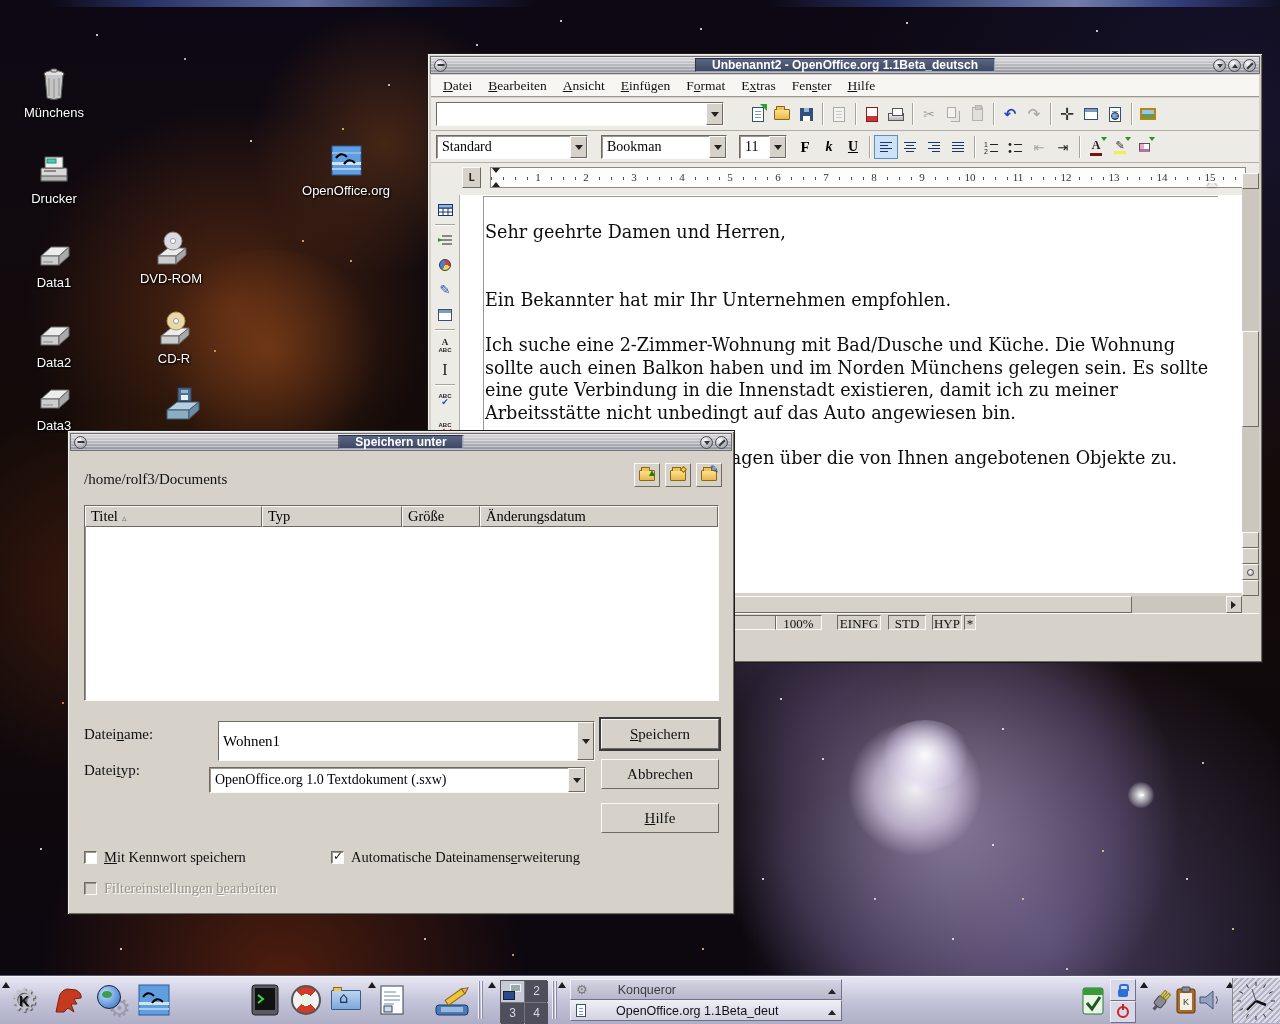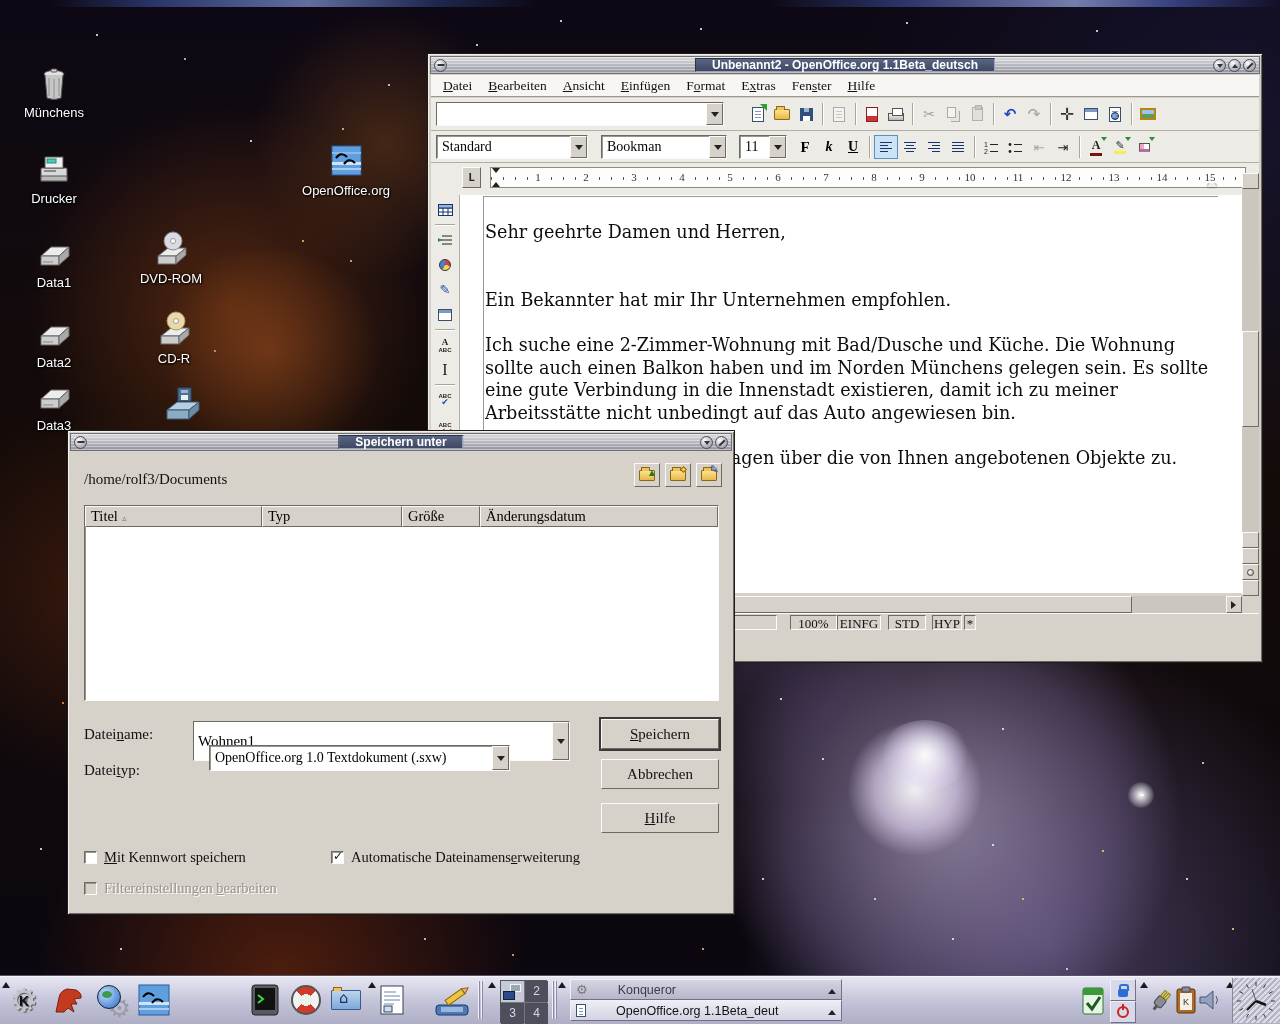--- a/index.html
+++ b/index.html
@@ -593,21 +593,21 @@
     <span class="hthumb"></span>
     <span class="hbtn" style="right:0;">
         <i class="t-rt"></i>
       </span>
   </div>
   <div class="corner"></div>
 
   <div class="oob"></div>
   <div class="statusbar">
     <span class="sfield" style="left:8px; width:338px;"></span>
-    <span class="sfield" style="left:359px; width:47px;">100%</span>
+    <span class="sfield" style="left:344px; width:47px;">100%</span>
     <span class="sfield" style="left:406px; width:44px;">EINFG</span>
     <span class="sfield" style="left:457px; width:38px;">STD</span>
     <span class="sfield" style="left:501px; width:30px;">HYP</span>
     <span class="sfield" style="left:533px; width:12px;">*</span>
   </div>
 </div>
 
 <div class="kwin savedlg">
   <div class="ktitle">
     <span class="kbtn l">
@@ -642,29 +642,29 @@
   <div class="listbox">
     <div class="lhead">
       <span class="lh" style="width:177px;"><span>Titel</span><span class="sorttri">▵</span></span>
       <span class="lh" style="width:140px;"><span>Typ</span></span>
       <span class="lh" style="width:78px;"><span>Größe</span></span>
       <span class="lh" style="flex:1;"><span>Änderungsdatum</span></span>
     </div>
   </div>
 
   <span class="frow" style="left:16px; top:295px;">Datei<u>n</u>ame:</span>
-  <div class="combo" style="left:125px; top:290px; width:377px; height:40px;">
+  <div class="combo" style="left:150px; top:290px; width:377px; height:40px;">
     <input class="cfield" style="font-size: 15px;" value="Wohnen1">
     <span class="cbtn">
         <i class="arr-d"></i>
       </span>
   </div>
 
   <span class="frow" style="left:16px; top:331px;">Datei<u>t</u>yp:</span>
-  <div class="combo" style="left:141px; top:314px; width:301px; height:26px;">
+  <div class="combo" style="left:141px; top:336px; width:377px; height:26px;">
     <span class="ctext" style="line-height:24px;">OpenOffice.org 1.0 Textdokument (.sxw)</span>
     <span class="cbtn">
         <i class="arr-d"></i>
       </span>
   </div>
 
   <span class="dbtn def" style="top:288px;">
       <span><u>S</u>peichern</span>
     </span>
   <span class="dbtn" style="top:328px;">

